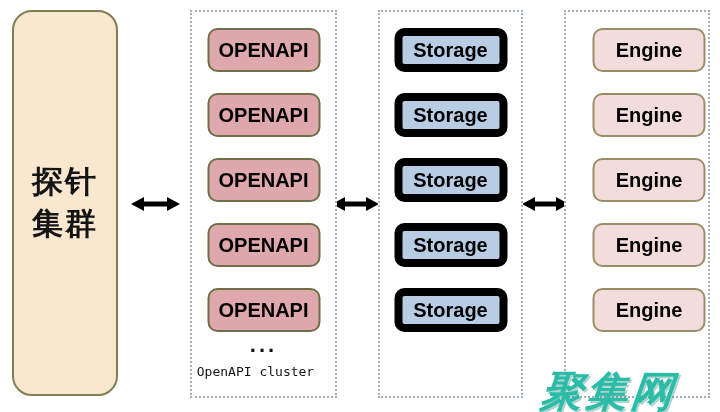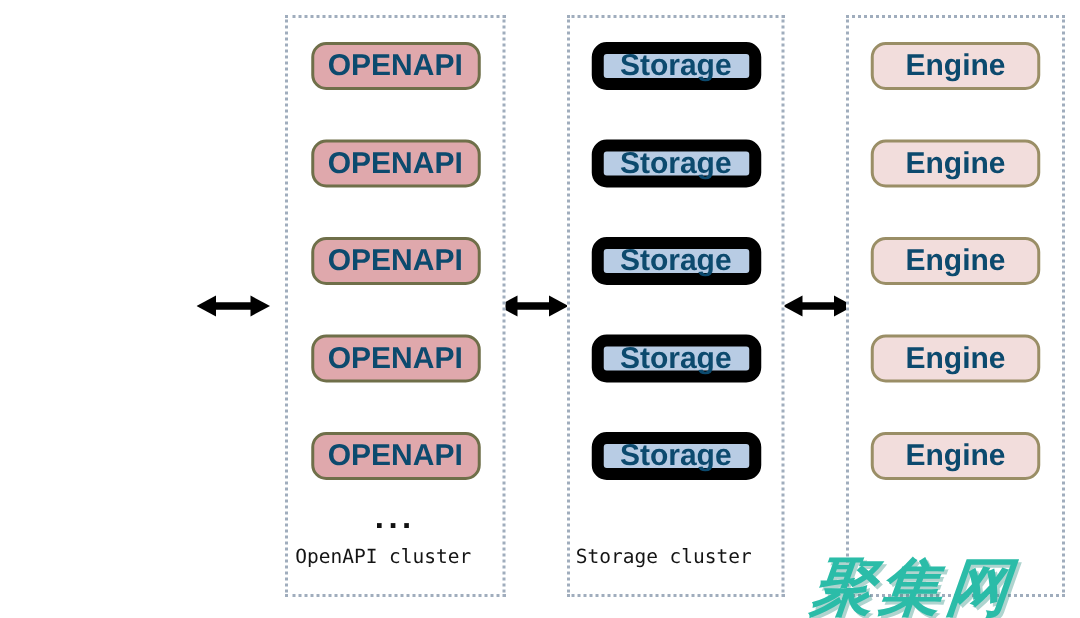--- a/index.html
+++ b/index.html
@@ -19,28 +19,28 @@
   .col{
     position:absolute;top:10px;height:388px;background:#ffffff;
     border:2px dotted #a0adbd;box-sizing:border-box;
   }
   .col-openapi{left:190px;width:147px;}
   .col-storage{left:378px;width:145px;}
   .col-engine{left:564px;width:146px;}
   
   .node{
     position:absolute;left:50%;transform:translateX(-50%);
-    width:113px;height:32px;border-radius:10px;
+    width:113px;height:44px;border-radius:10px;
     display:flex;align-items:center;justify-content:center;
-    font-size:20px;font-weight:700;box-sizing:border-box;color:#0c4a6e;
+    font-size:20px;font-weight:700;box-sizing:border-box;color:#000000;
   }
   .n1{top:16px}.n2{top:81px}.n3{top:146px}.n4{top:211px}.n5{top:276px}
   .col-openapi .node{background:#dfa8ac;border:2px solid #6f6f49;}
   .col-storage .node{background:#b8cce4;border:8px solid #000000;font-weight:700;}
-  .col-engine  .node{background:#f2dddc;border:2px solid #9a8e66;font-weight:700;}
+  .col-engine  .node{background:#f2dddc;border:2px solid #9a8e66;font-weight:700;margin-left:12px;}
   .ellipsis{
     position:absolute;left:0;right:0;top:322px;text-align:center;
     font-size:22px;font-weight:700;letter-spacing:3px;color:#111;line-height:1;
   }
   .caption{
     position:absolute;left:0;right:16px;top:352px;text-align:center;
     font-family:"DejaVu Sans Mono","Liberation Mono",monospace;
     font-size:13px;color:#141414;white-space:nowrap;
   }
   
@@ -55,20 +55,24 @@
     color:#2bbca8;letter-spacing:3px;transform:skewX(-6deg);
     text-shadow:2px 2px 0 rgba(27,132,118,0.35);
     white-space:nowrap;
   }
 </style>
 </head>
 <body>
 
 <div class="canvas">
 
+  <div class="probe">
+    <span class="line">探针</span>
+    <span class="line">集群</span>
+  </div>
 
   <span class="arrow arrow-1">
     <svg width="49" height="18" viewBox="0 0 49 18" aria-hidden="true">
       <path d="M10 9 H39" stroke="#000" stroke-width="5"></path>
       <polygon points="0,9 13,2 13,16" fill="#000"></polygon>
       <polygon points="49,9 36,2 36,16" fill="#000"></polygon>
     </svg>
   </span>
   <span class="arrow arrow-2">
     <svg width="47" height="18" viewBox="0 0 47 18" aria-hidden="true">
@@ -94,21 +98,20 @@
     <div class="ellipsis">...</div>
     <div class="caption">OpenAPI cluster</div>
   </div>
 
   <div class="col col-storage">
     <div class="node n1">Storage</div>
     <div class="node n2">Storage</div>
     <div class="node n3">Storage</div>
     <div class="node n4">Storage</div>
     <div class="node n5">Storage</div>
-    <div class="caption">Storage cluster</div>
   </div>
 
   <div class="col col-engine">
     <div class="node n1">Engine</div>
     <div class="node n2">Engine</div>
     <div class="node n3">Engine</div>
     <div class="node n4">Engine</div>
     <div class="node n5">Engine</div>
   </div>
 

